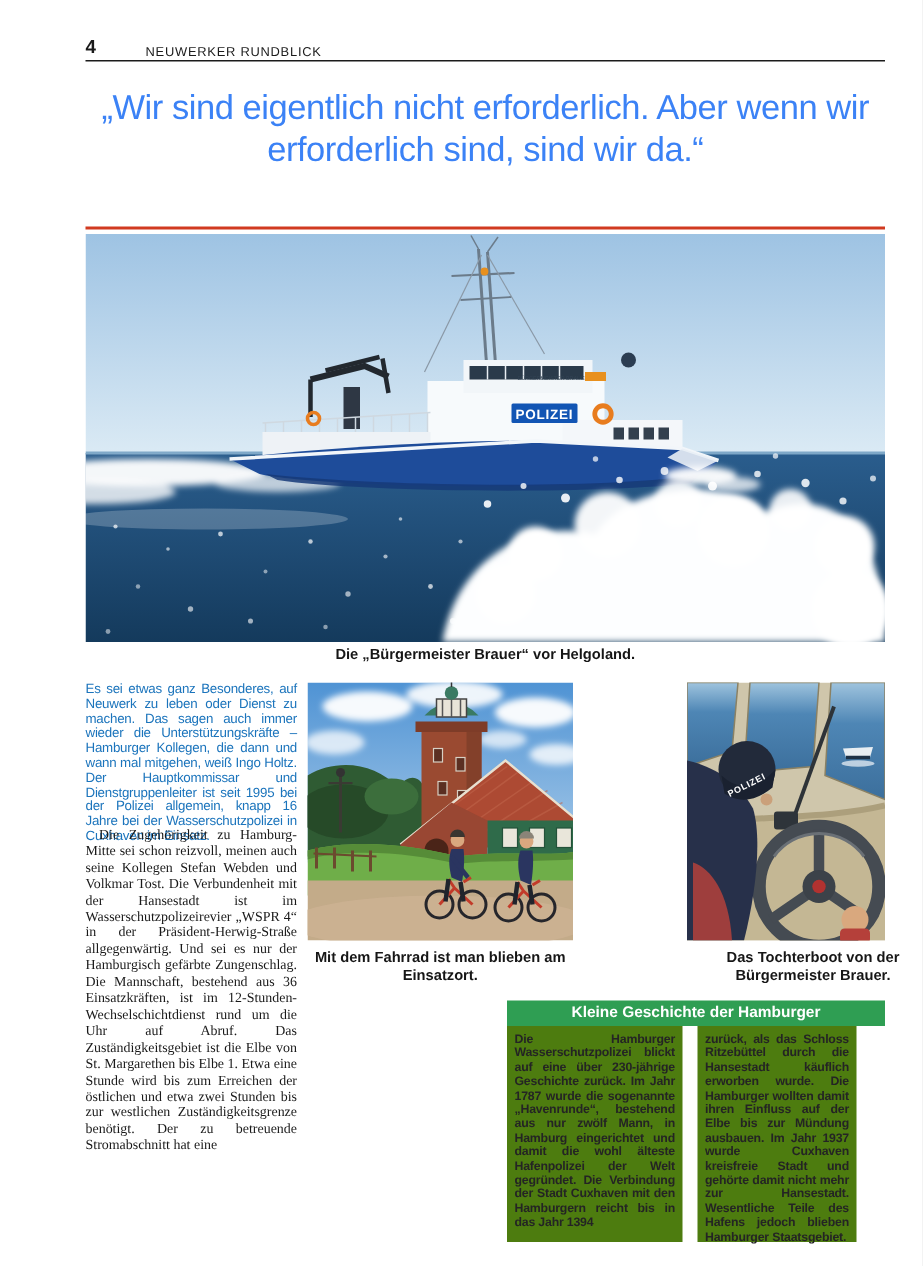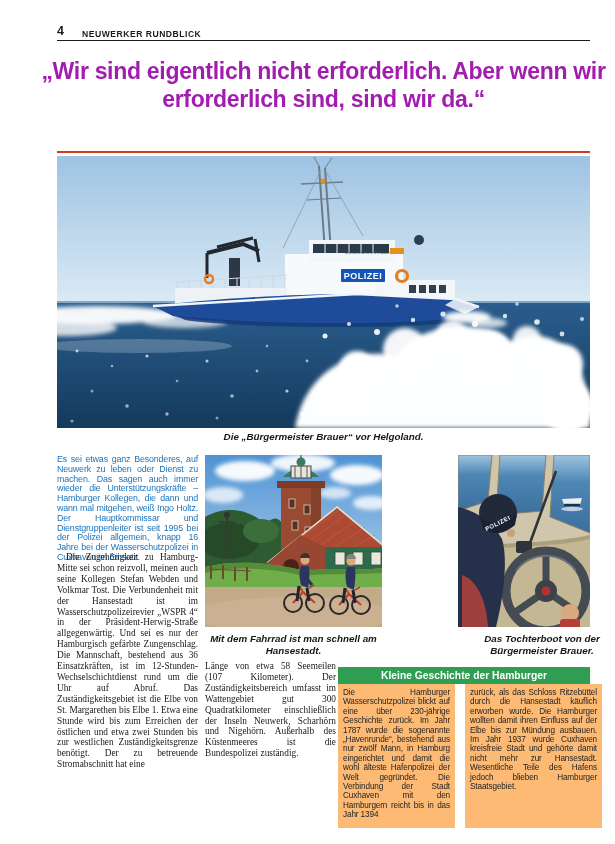--- a/index.html
+++ b/index.html
@@ -4,44 +4,44 @@
 <style>
   html,body{margin:0;padding:0;background:#e9e9e9;}
   .page{position:relative;width:615px;height:844px;background:#ffffff;margin:0 auto;
         font-family:"Liberation Sans",sans-serif;color:#1a1a1a;overflow:hidden;}
   .abs{position:absolute;}
   .center{text-align:center;}
   .just{text-align:justify;}
   .serif{font-family:"Liberation Serif","DejaVu Serif",serif;}
 
   .pagenum{left:57px;top:24px;font-size:12.5px;font-weight:bold;}
-  .pub{left:82px;top:29px;font-size:8.6px;font-weight:bold;letter-spacing:.5px;}
+  .pub{left:97px;top:29px;font-size:8.6px;font-weight:normal;letter-spacing:.5px;}
   .headrule{left:57px;top:40px;width:533px;height:1.3px;background:#1b1b1b;}
 
   .headline{left:41px;top:58px;width:565px;font-size:23px;line-height:27.5px;
-            font-weight:bold;letter-spacing:-.3px;color:#a21caf;}
+            font-weight:normal;letter-spacing:-.3px;color:#3b82f6;}
   .subhead{left:57px;top:131px;width:533px;font-size:12px;font-weight:bold;color:#1d1d1d;margin-top:48px;}
   .redrule{left:57px;top:151px;width:533px;height:2px;background:#d13a20;}
 
   .photo{display:block;}
-  .cap{font-size:9.8px;font-weight:bold;line-height:11.5px;color:#161616;font-style:italic;}
+  .cap{font-size:9.8px;font-weight:bold;line-height:11.5px;color:#161616;}
 
   .lead{left:57px;top:455px;width:141px;font-size:8.9px;line-height:9.8px;
         font-weight:normal;color:#1b74bc;letter-spacing:-.15px;}
   .bodycol{font-size:9.3px;line-height:10.9px;color:#191919;}
   .indent{text-indent:9px;}
   .bl{left:57px;top:552px;width:141px;}
   .bm{left:205px;top:661px;width:131px;}
 
   .boxtitle{left:338px;top:667px;width:252px;height:17px;background:#2f9e53;
             color:#ffffff;font-size:10.3px;font-weight:bold;line-height:17px;}
-  .boxcol{background:#fdba74;font-size:8.2px;line-height:9.4px;font-weight:normal;
+  .boxcol{background:#4d7c0f;font-size:8.2px;line-height:9.4px;font-weight:bold;
           color:#242424;letter-spacing:-.12px;padding:4px 5px;box-sizing:border-box;}
   .bc1{left:338px;top:684px;width:117px;height:144px;}
-  .bc2{left:465px;top:684px;width:137px;height:144px;}
+  .bc2{left:465px;top:684px;width:106px;height:144px;}
 </style>
 </head>
 <body>
 
 <div class="page">
 
   <div class="abs pagenum">4</div>
   <div class="abs pub">NEUWERKER RUNDBLICK</div>
   <div class="abs headrule"></div>
 
@@ -292,24 +292,23 @@
         <circle cx="156" cy="150" r="9" fill="none" stroke="#26262b" stroke-width="2"></circle>
         <path d="M134,150 L144,139 L156,150 M144,139 L140,133 M150,135 L155,132" stroke="#c23b2a" stroke-width="2" fill="none"></path>
         <path d="M142,132 C140,124 140,117 142,112 L150,112 C151,120 150,128 149,135 Z" fill="#2a3560"></path>
         <circle cx="146" cy="106" r="4.6" fill="#d9a87f"></circle>
         <path d="M141,104 a5,5 0 0 1 10,0 Z" fill="#8a8478"></path>
         <path d="M140,133 L138,148 M148,135 L150,148" stroke="#20242c" stroke-width="3"></path>
       </g>
     </g>
   </svg>
 
-  <div class="abs cap center" style="left:205px;top:633px;width:177px;">Mit dem Fahrrad ist man schnell am Hansestadt.</div>
+  <div class="abs cap center" style="left:205px;top:633px;width:177px;">Mit dem Fahrrad ist man blieben am Einsatzort.</div>
 
   <div class="abs bm">
-    <p class="bodycol serif just" style="margin:0;">Länge von etwa 58 Seemeilen (107 Kilometer). Der Zuständigkeitsbereich umfasst im Wattengebiet gut 300 Quadratkilometer einschließlich der Inseln Neuwerk, Scharhörn und Nigehörn. Außerhalb des Küstenmeeres ist die Bundespolizei zuständig.</p>
   </div>
 
   <svg class="abs photo" style="left:458px;top:455px;" width="132" height="172" viewBox="0 0 132 172">
     <defs>
       <linearGradient id="seaw" x1="0" y1="0" x2="0" y2="1">
         <stop offset="0" stop-color="#9fc4de"></stop>
           <stop offset="0.35" stop-color="#4e86b5"></stop>
         <stop offset="1" stop-color="#3c6f9c"></stop>
       </linearGradient>
     </defs>

